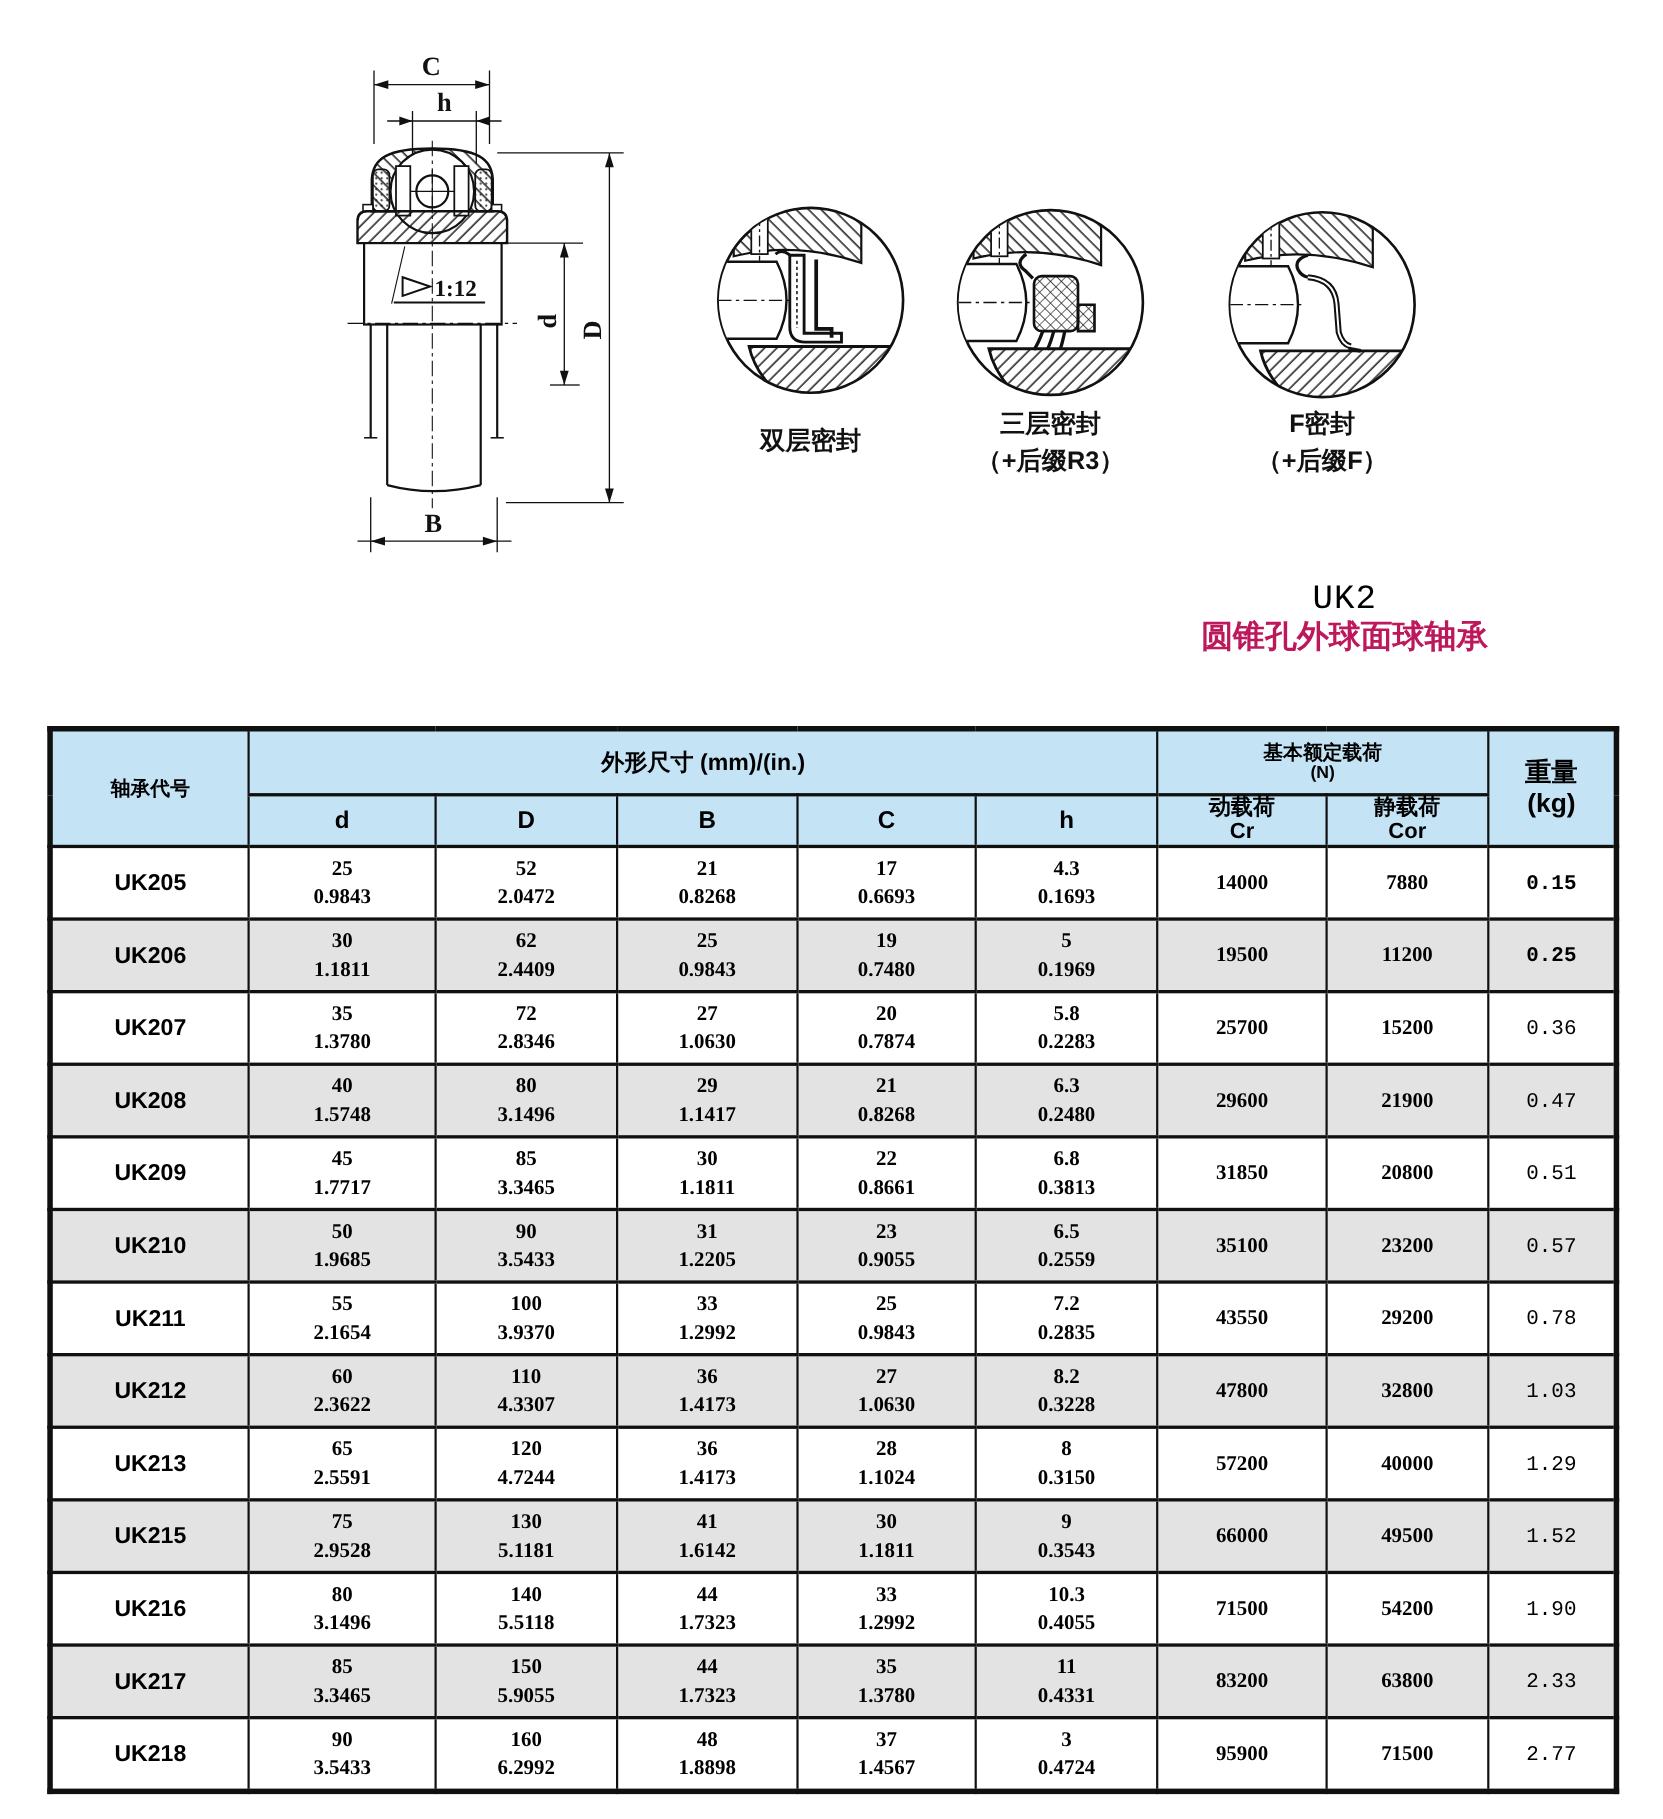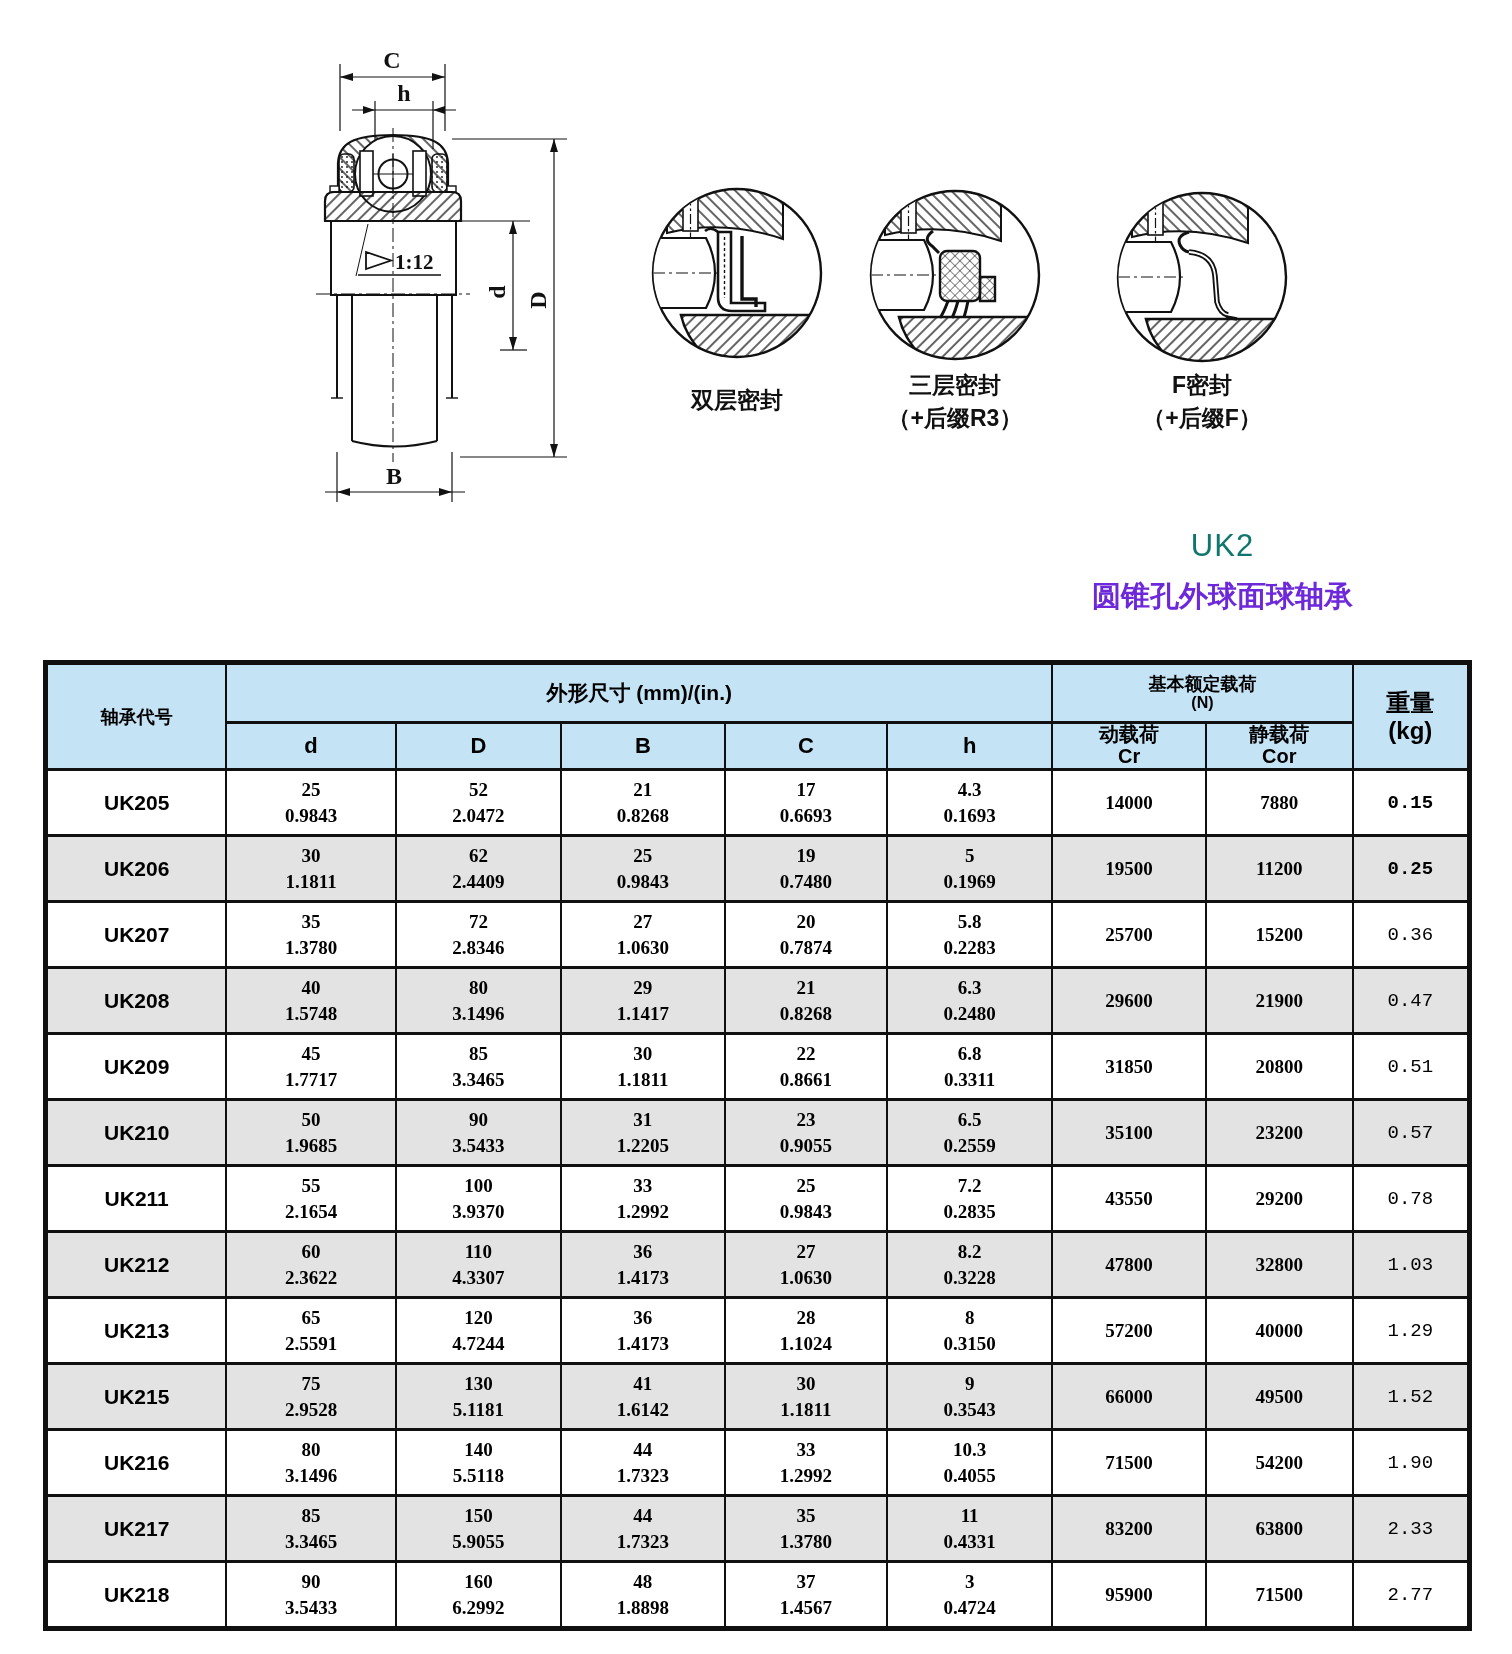--- a/index.html
+++ b/index.html
@@ -15,23 +15,23 @@
   .taper { font:bold 21px "Liberation Serif", serif; fill:#111; }
 
   .seal-label { position:absolute; text-align:center; font-weight:bold; font-size:23px;
                 color:#111; line-height:33px; }
   #seal-label-1 { left:637px;  top:384px; width:200px; }
   #seal-label-2 { left:855px;  top:369px; width:200px; }
   #seal-label-3 { left:1102px; top:369px; width:200px; }
 
   
   #title-block { position:absolute; left:1040px; top:529px; width:365px; text-align:center; }
-  .title-series { font-family:Liberation Sans, sans-serif; font-size:31px; color:#0f766e;
+  .title-series { font-family:Liberation Mono, monospace; font-size:31px; color:#000000;
                   letter-spacing:1px; line-height:33px; }
-  .title-name   { font-size:29px; font-weight:bold; color:#6d28d9; line-height:33px; margin-top:18px; }
+  .title-name   { font-size:29px; font-weight:bold; color:#be185d; line-height:33px; margin-top:1px; }
 
   
   #spec-table { position:absolute; left:43px; top:660px; width:1429px;
                 border-collapse:collapse; table-layout:fixed; background:#fff; }
   #spec-table th, #spec-table td { border:2px solid #101010; border-top-width:3px;
                 border-bottom-width:3px; padding:0; text-align:center; vertical-align:middle; }
   #spec-table { border:5px solid #101010; }
   #spec-table thead th { background:#C4E4F6; font-weight:bold; }
   tr.h1 th { height:56px; }
   tr.h2 th { height:44px; }
@@ -381,21 +381,21 @@
           <td class="num">
             <div>30</div>
             <div>1.1811</div>
           </td>
           <td class="num">
             <div>22</div>
             <div>0.8661</div>
           </td>
           <td class="num">
             <div>6.8</div>
-            <div>0.3311</div>
+            <div>0.3813</div>
           </td>
           <td class="load">31850</td>
           <td class="load">20800</td>
           <td class="kg">0.51</td>
         </tr>
         <tr class="alt">
           <td class="code">UK210</td>
           <td class="num">
             <div>50</div>
             <div>1.9685</div>

